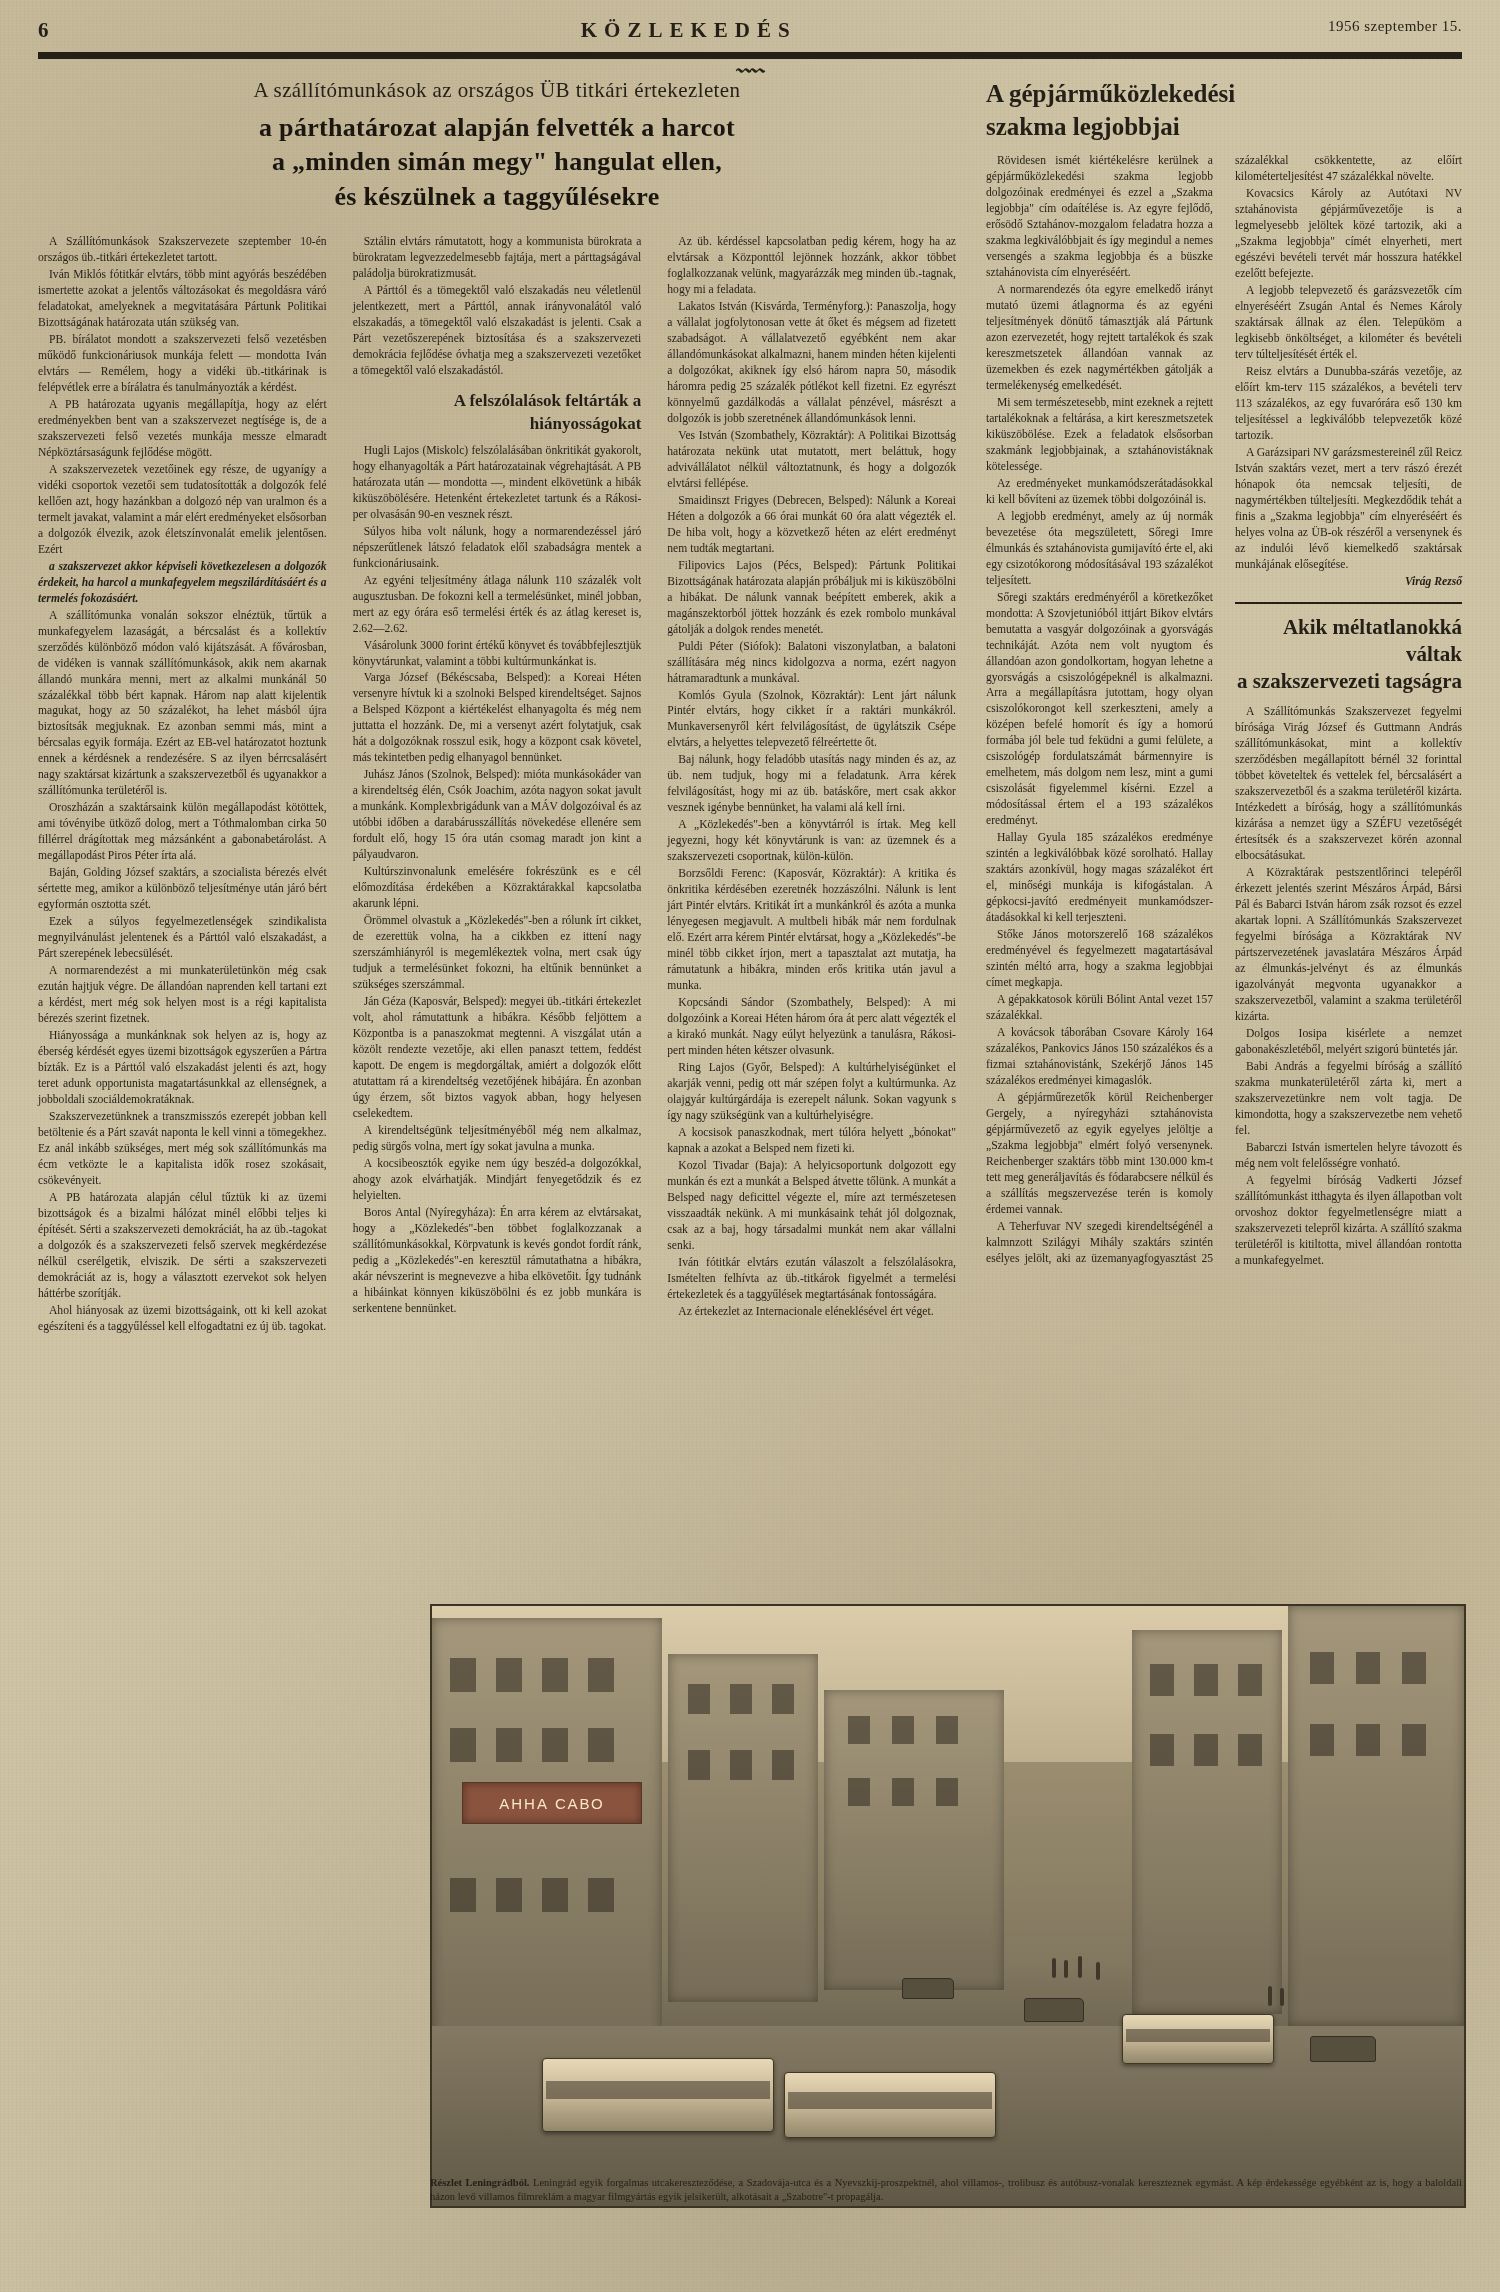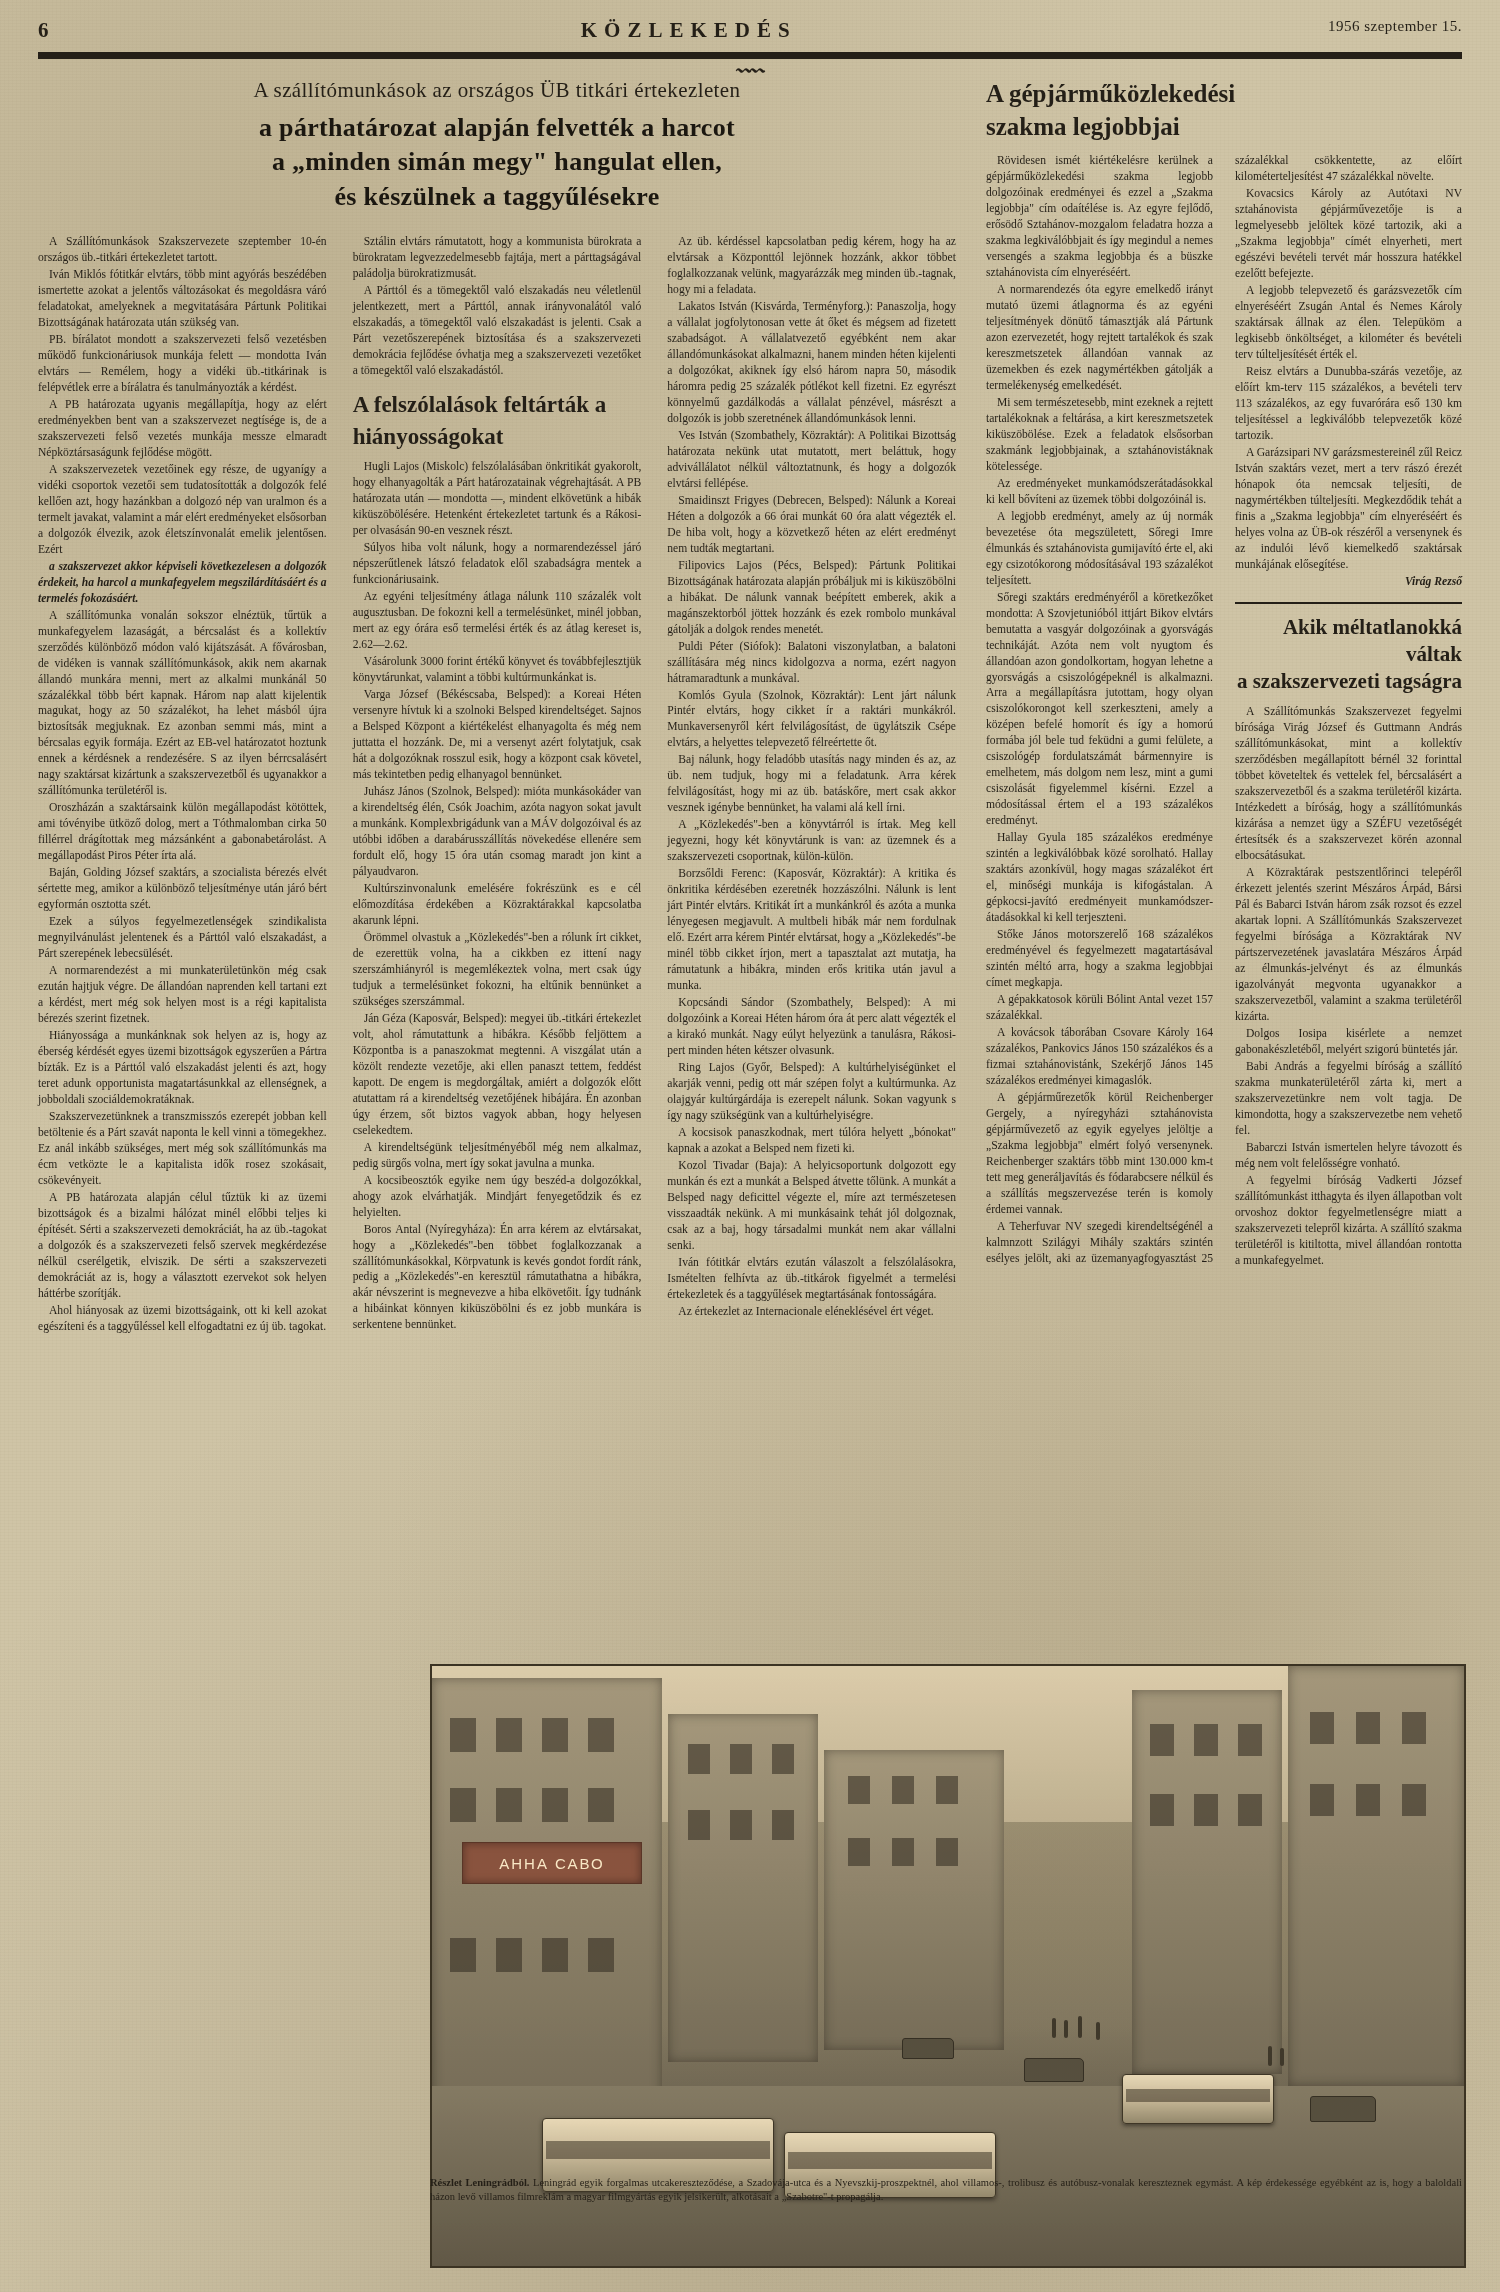--- a/index.html
+++ b/index.html
@@ -125,22 +125,22 @@
     font-size: 11.6px;
     line-height: 1.38;
     text-align: justify;
     hyphens: auto;
   }
   .cols3 p {
     margin: 0 0 1px 0;
     text-indent: 11px;
   }
   .subhead {
-    text-align: left;
-    font-size: 23px;
+    text-align: right;
+    font-size: 17px;
     font-weight: bold;
     margin: 10px 0 7px 0;
     text-indent: 0 !important;
     break-after: avoid;
   }
   .sm { font-weight: bold; font-style: italic; }
 
   
   .right-head {
     font-size: 25px;
@@ -177,21 +177,21 @@
     font-size: 21px;
     font-weight: bold;
     line-height: 1.3;
     margin-bottom: 9px;
   }
 
   
   .photo-box {
     position: absolute;
     left: 430px;
-    top: 1664px;
+    top: 1604px;
     width: 1032px;
     height: 600px;
     border: 2px solid #3b3323;
     overflow: hidden;
     background: #6e6650;
   }
   .photo {
     position: absolute;
     inset: 0;
     background:

